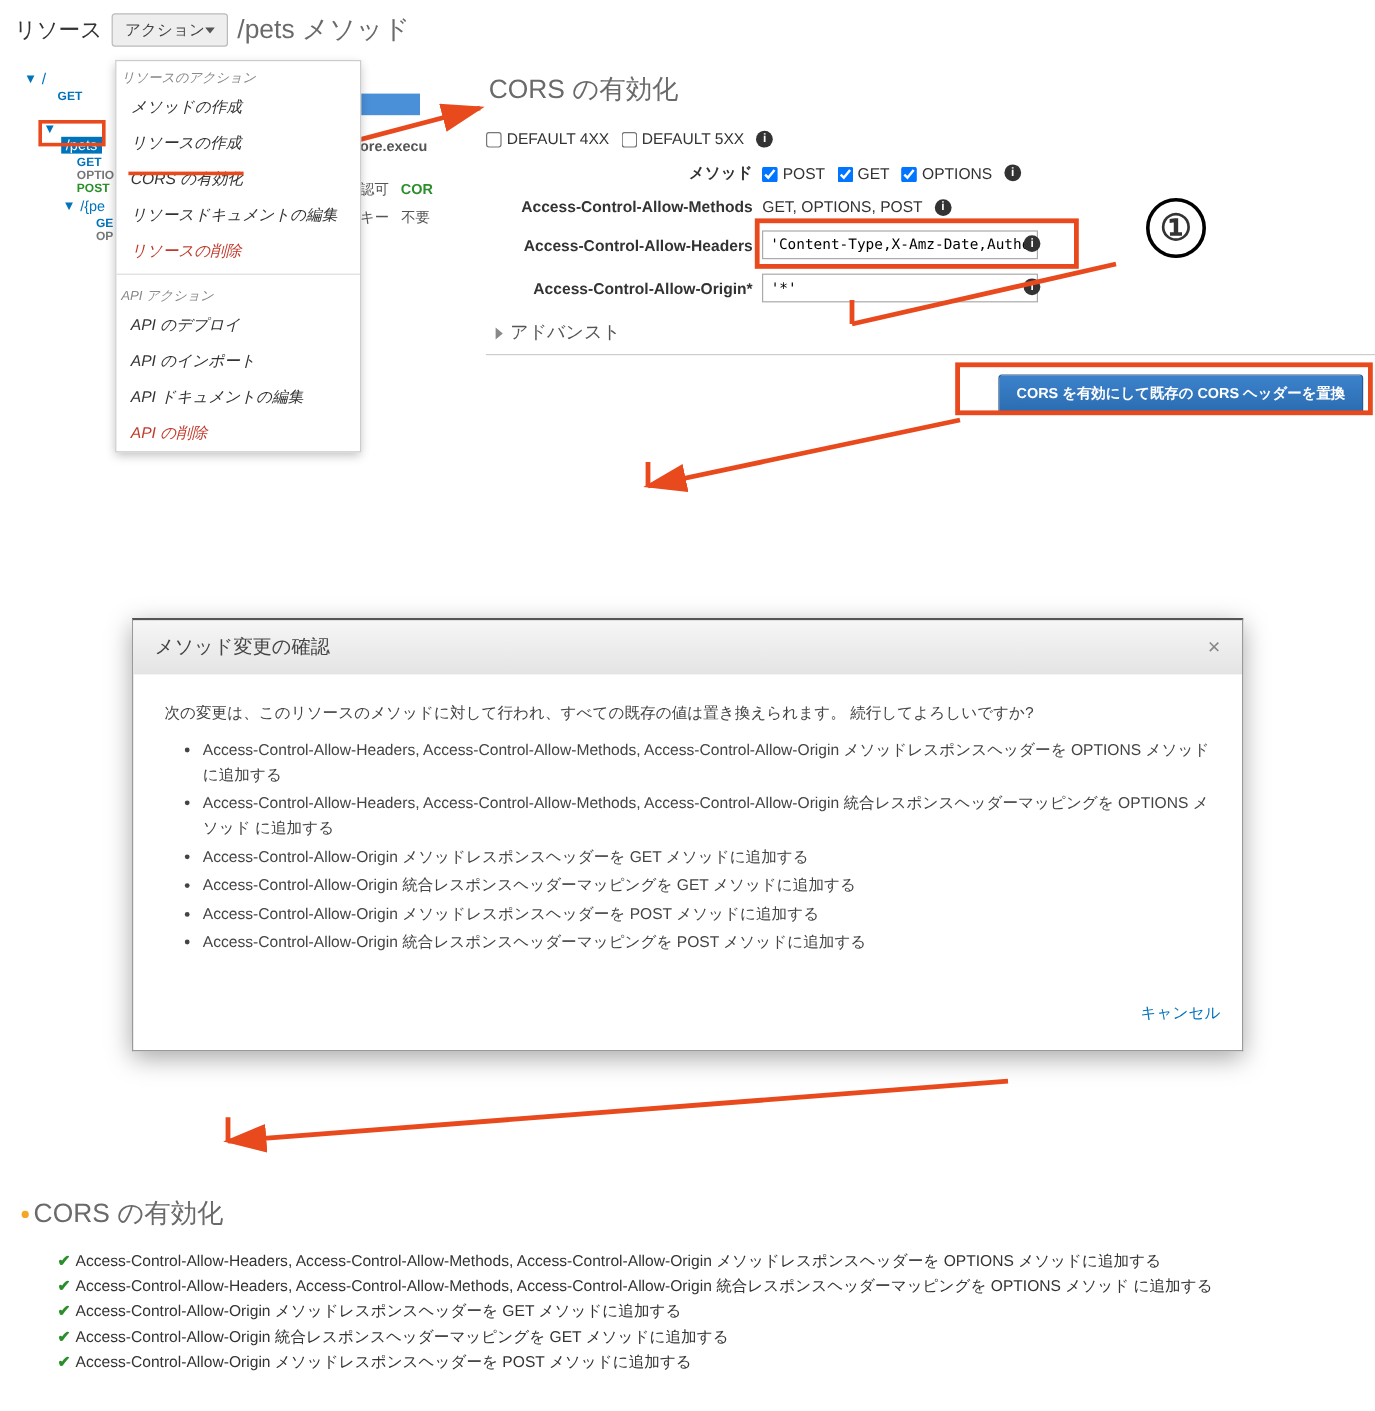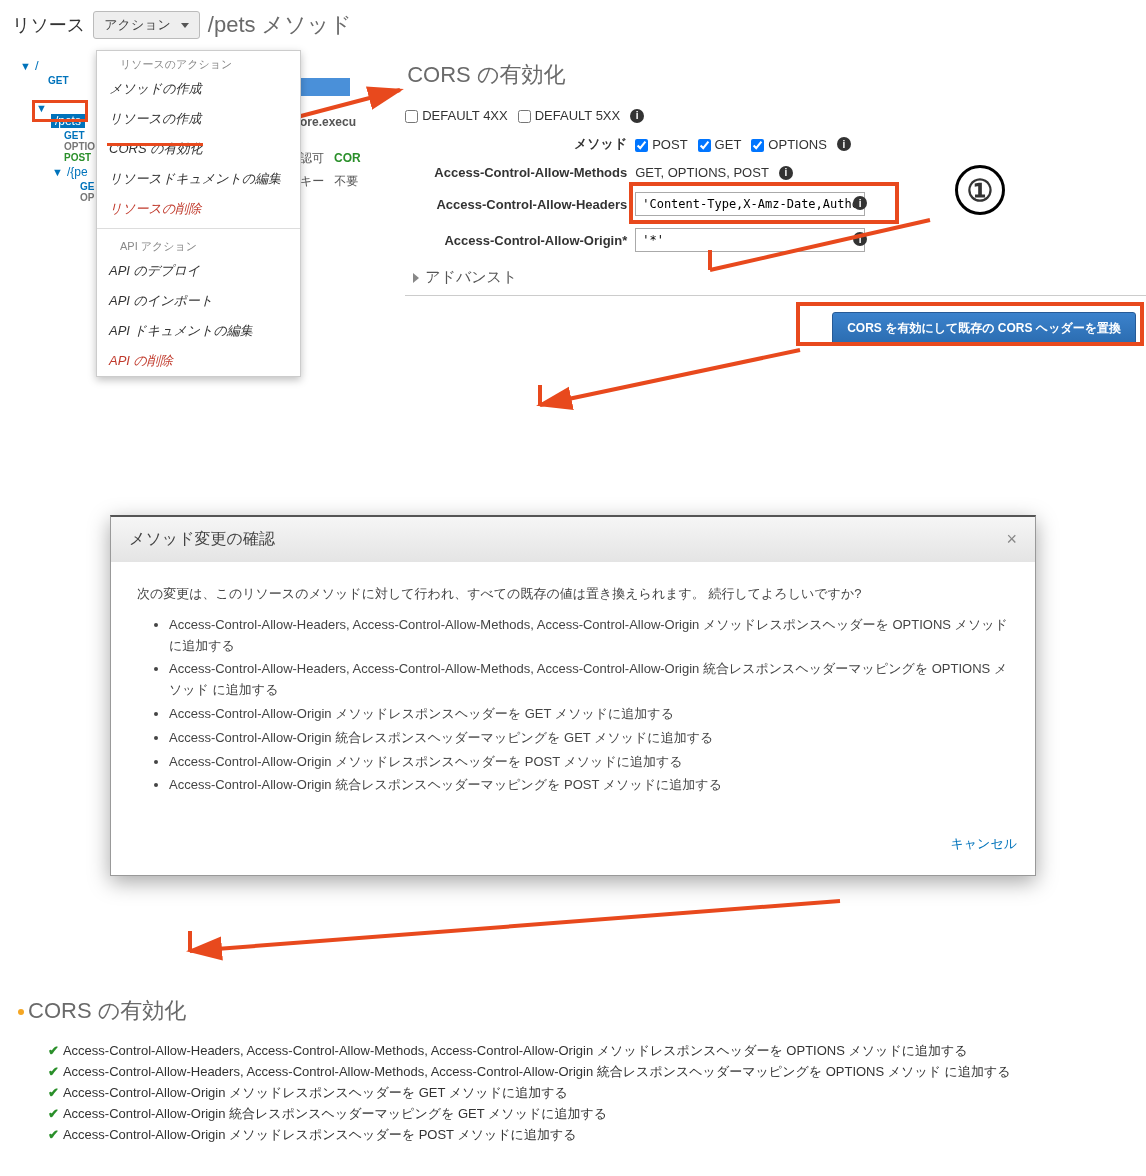--- a/index.html
+++ b/index.html
@@ -1,39 +1,39 @@
 <!DOCTYPE html>
 <html><head>
 <meta charset="utf-8">
 <style>
   * { box-sizing: border-box; margin: 0; padding: 0; }
   body { font-family: "Helvetica Neue", Arial, "Hiragino Kaku Gothic ProN", "Meiryo", sans-serif; font-size: 13px; color: #333; background: #fff; width: 1146px; }
   
   .top-row { display: flex; align-items: center; gap: 8px; padding: 10px 12px; }
   .resource-label { font-size: 18px; color: #333; }
-  .action-btn { background: #eee; border: 1px solid #bbb; border-radius: 3px; padding: 4px 10px; font-size: 13px; color: #444; display: flex; align-items: center; gap: 10px; cursor: pointer; }
+  .action-btn { background: #eee; border: 1px solid #bbb; border-radius: 3px; padding: 4px 10px; font-size: 13px; color: #444; display: flex; align-items: center; gap: 0; cursor: pointer; }
   .caret-down { width: 0; height: 0; border-left: 4px solid transparent; border-right: 4px solid transparent; border-top: 5px solid #555; }
   .path-title { font-size: 22px; color: #6a6a6a; }
   
   .main-area { position: relative; display: flex; }
   
   .tree { width: 210px; padding: 6px 0 0 20px; font-size: 13px; }
   .tree-row { display: flex; align-items: center; gap: 4px; padding: 2px 0; }
   .tree-toggle { color: #0073bb; font-size: 11px; }
   .tree-slash { color: #0073bb; }
   .tree-method { font-size: 10px; font-weight: bold; padding-left: 20px; }
   .m-get { color: #0073bb; }
   .m-options { color: #777; }
   .m-post { color: #2a8f2a; }
   .tree-pets { background: #0073bb; color: #fff; padding: 0 4px; font-size: 12px; margin-top: 26px; }
   .tree-petid { color: #0073bb; font-size: 12px; }
   .highlight-box { border: 3px solid #e8491d; position: absolute; }
   
   .dropdown { position: absolute; left: 96px; top: 0px; width: 205px; background: #fff; border: 1px solid #ccc; box-shadow: 0 3px 8px rgba(0,0,0,0.25); z-index: 10; }
-  .dd-section-title { font-size: 11px; color: #888; padding: 6px 23px 2px; }
+  .dd-section-title { font-size: 11px; color: #888; padding: 6px 4px 2px; font-style: italic; }
   .dd-item { padding: 6px 12px; font-size: 13px; color: #333; cursor: pointer; font-style: italic; }
   .dd-item.danger { color: #c0392b; }
   .dd-divider { height: 1px; background: #ddd; margin: 4px 0; }
   .dd-underline { position: absolute; height: 3px; background: #e8491d; }
   
   .cors-panel { margin-left: 200px; padding: 10px 0; width: 760px; }
   .cors-title { font-size: 22px; color: #6a6a6a; margin-bottom: 18px; margin-left: 2px; }
   .form-row { display: flex; align-items: center; margin-bottom: 12px; }
   .form-label { width: 230px; text-align: right; font-weight: bold; font-size: 13px; color: #333; padding-right: 8px; }
   .form-value { display: flex; align-items: center; gap: 10px; font-size: 13px; }

